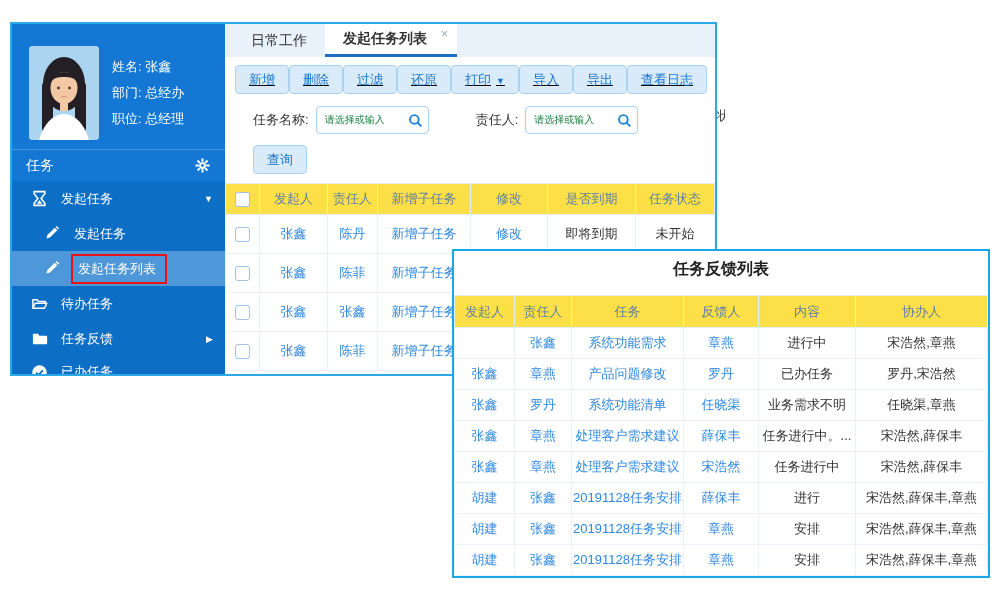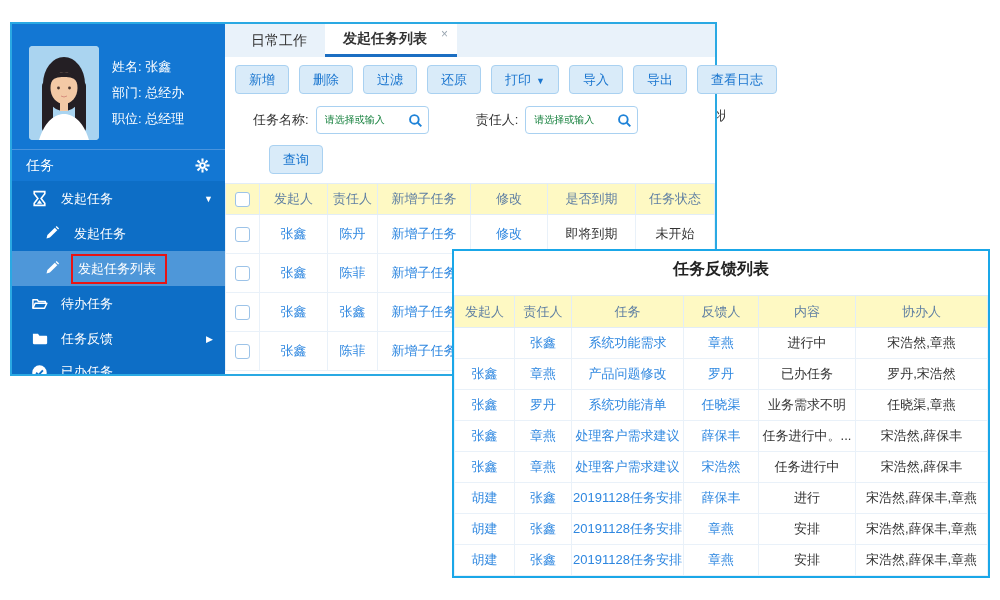--- a/index.html
+++ b/index.html
@@ -29,40 +29,40 @@
   .red-box { border:2px solid #e81414; padding:4px 9px 4px 5px; margin-left:-3px; }
   .expand { position:absolute; right:12px; font-size:9px; color:#fff; }
   .last-item { height:32px; }
 
   
   .content { flex:1; min-width:0; display:flex; flex-direction:column; background:#fff; }
   .tabbar { height:33px; background:#e9f2fa; display:flex; align-items:stretch; padding-left:8px; flex:none; }
   .tab { padding:0 18px; font-size:14px; color:#333; display:flex; align-items:center; }
   .tab.active { background:#fff; font-weight:bold; border-bottom:3px solid #1b6ec2; position:relative; padding-right:30px; }
   .tab-close { position:absolute; right:9px; top:3px; font-size:12px; color:#9aa6b1; font-weight:normal; }
-  .toolbar { display:flex; gap:10px; padding:8px 10px 6px 10px; align-items:center; flex:none; }
+  .toolbar { display:flex; padding:8px 10px 6px 10px; align-items:center; flex:none;text-decoration:underline; }
   .btn {
     background:#d9ebf9; border:1px solid #a9d1f1; border-radius:4px; color:#1b76cf;
     font-size:13px; padding:7px 13px; line-height:1; white-space:nowrap; cursor:pointer;
     font-family:"Liberation Sans", sans-serif;
   }
   .btn .caret { font-size:9px; margin-left:5px; }
   .filter-row { display:flex; align-items:center; padding:4px 0 0 28px; font-size:13px; color:#333; flex:none; height:36px; }
   .filter-label { margin-right:7px; white-space:nowrap; }
   .input-box {
     width:113px; height:28px; border:1px solid #a9d1f1; border-radius:4px;
     display:flex; align-items:center; padding:0 5px 0 8px; background:#fff;
   }
   .placeholder { color:#15803d; font-size:10px; flex:1; white-space:nowrap; overflow:hidden; }
   .gap { width:47px; }
-  .query-row { padding:9px 0 0 28px; flex:none;margin-left:16px; }
+  .query-row { padding:9px 0 0 28px; flex:none; }
 
   .table-wrap { margin-top:9px; flex:1; overflow:hidden; }
   table { border-collapse:collapse; width:100%; text-align:center; font-size:13px; table-layout:fixed; }
-  th { background:#fef9c3; color:#5f7fa3; font-weight:normal; height:31px; border:1px solid #e2edf7; overflow:hidden; white-space:nowrap; }
+  th { background:#fde047; color:#5f7fa3; font-weight:normal; height:31px; border:1px solid #e2edf7; overflow:hidden; white-space:nowrap; }
   td { height:39px; color:#333; border:1px solid #e9f1f9; overflow:hidden; white-space:nowrap; }
   .checkbox { width:15px; height:15px; border:1px solid #9cc3e8; border-radius:3px; display:inline-block; background:#fff; vertical-align:middle; }
   #main-table td:nth-child(n+2):nth-child(-n+5) { color:#2e87e0; }
 
   
   #partial-label { position:absolute; left:717px; top:107px; width:8px; overflow:hidden; font-size:13px; color:#333; z-index:3; white-space:nowrap; }
 
   
   #popup-window {
     position:absolute; left:452px; top:249px; width:538px; height:329px;

